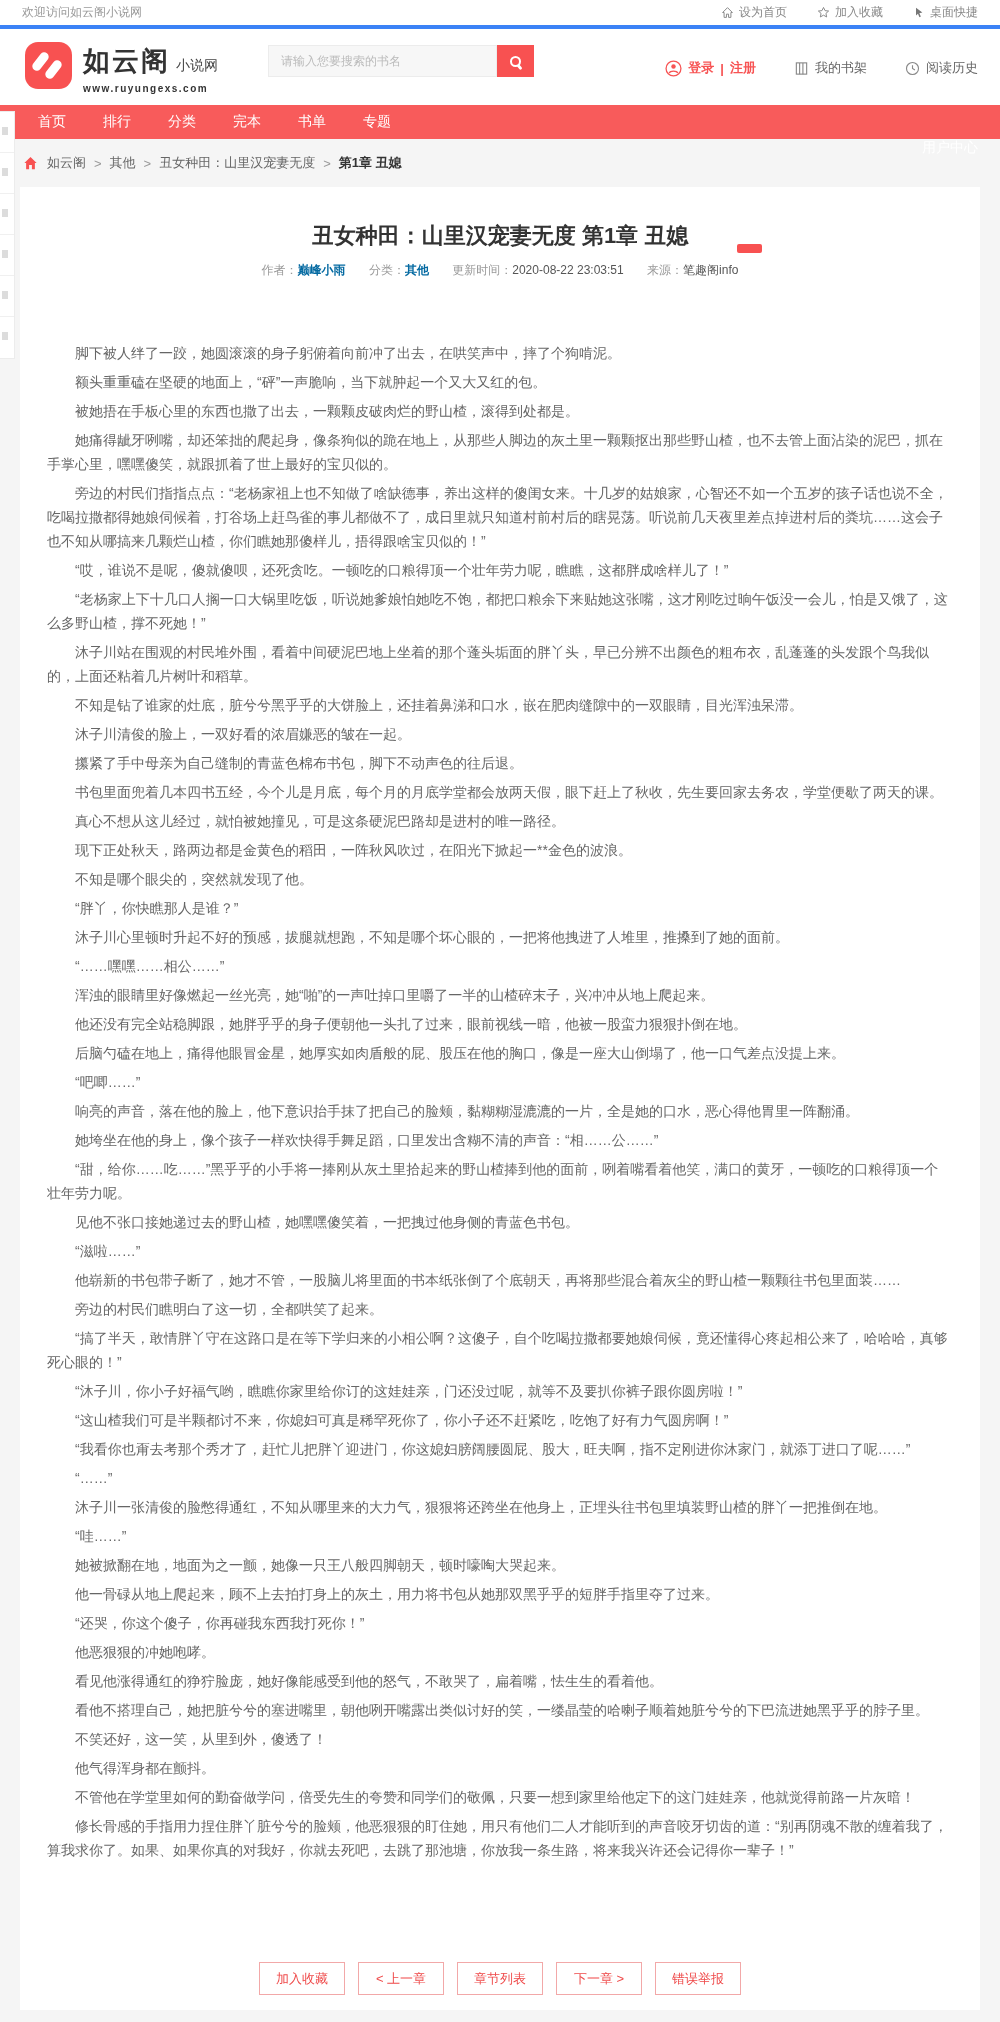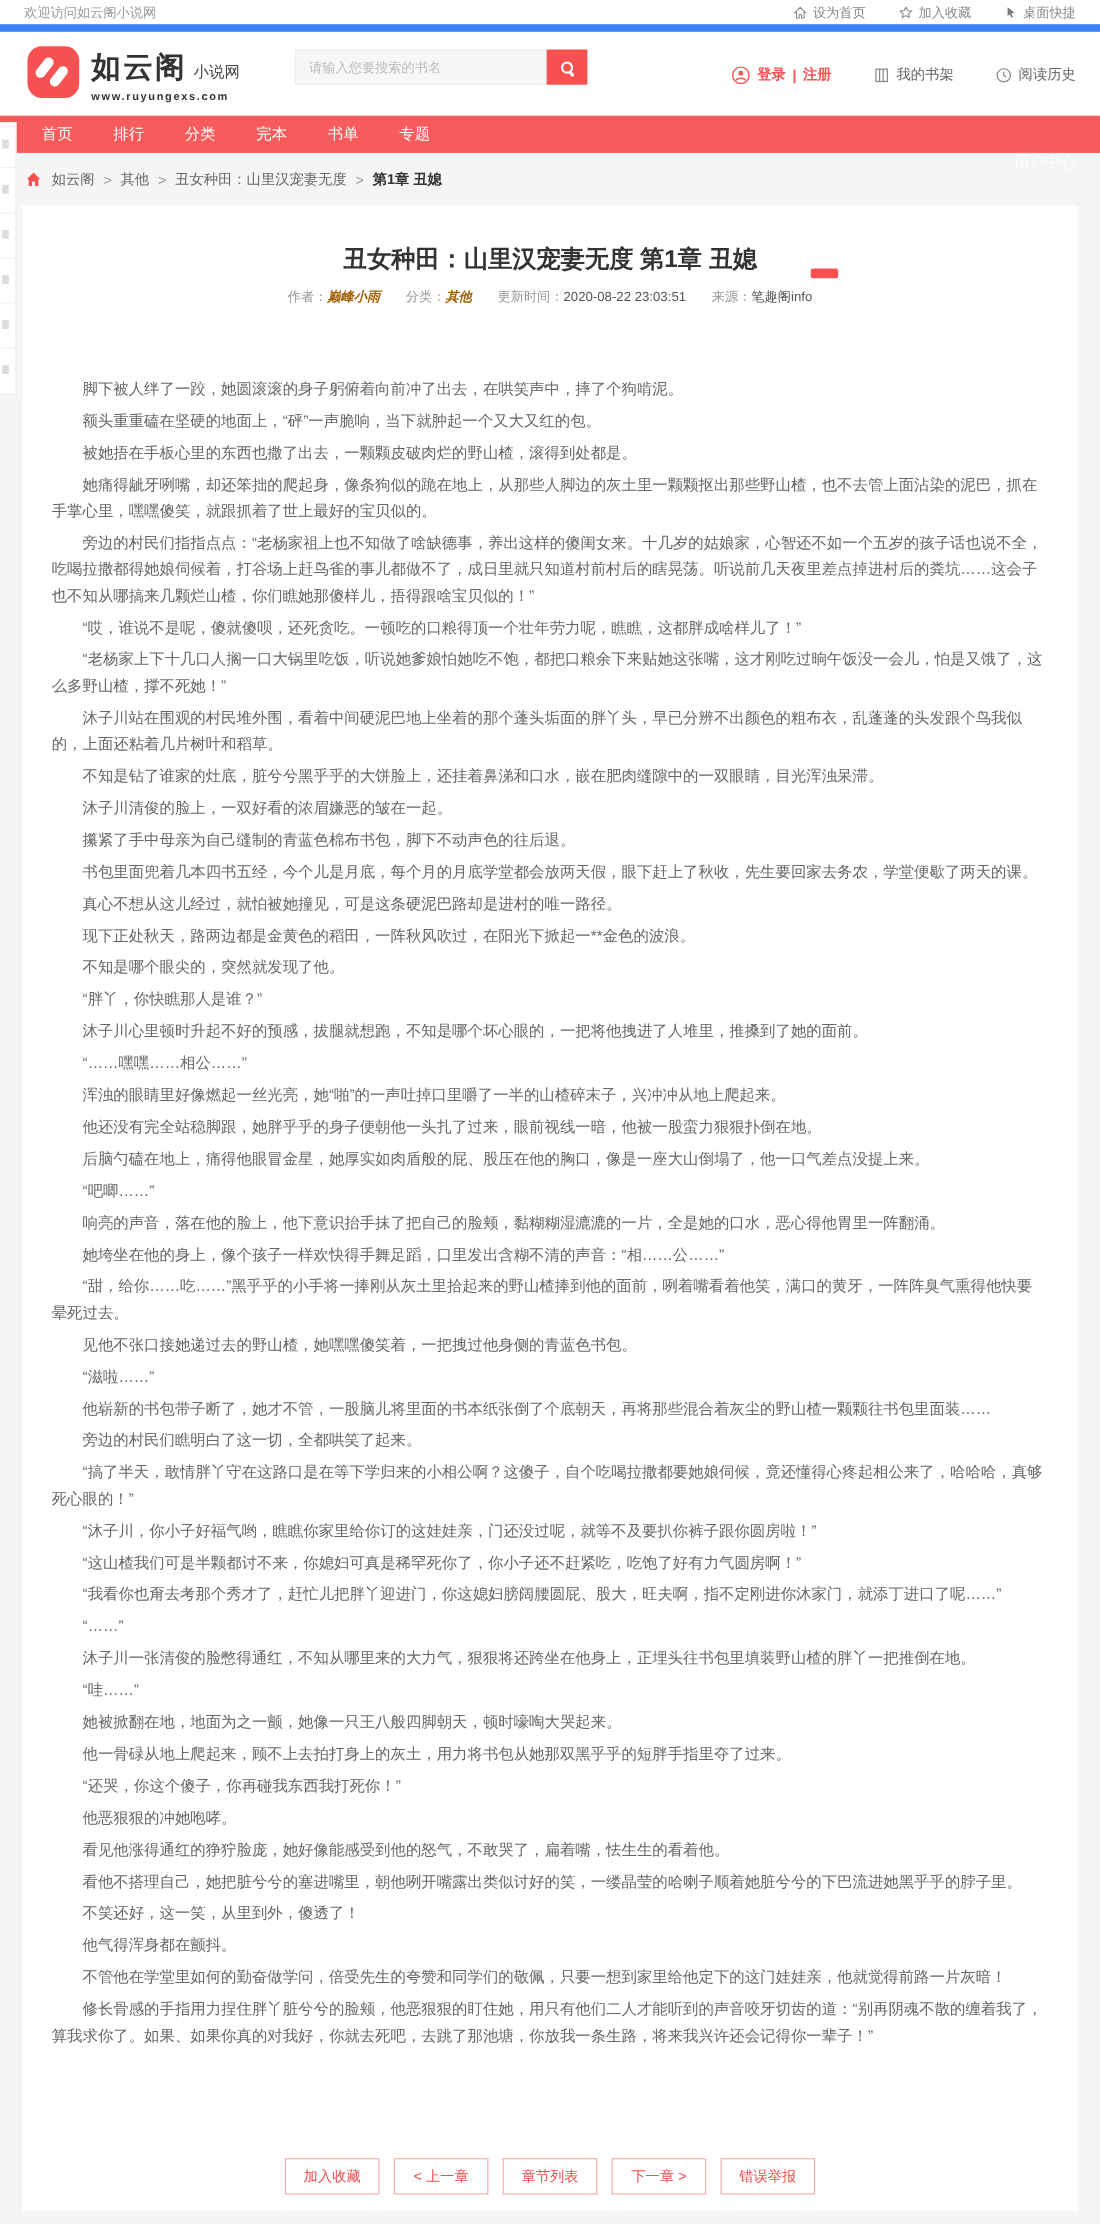--- a/index.html
+++ b/index.html
@@ -3,21 +3,21 @@
 <meta charset="utf-8">
 <style>
   * { box-sizing: border-box; }
   html,body { margin:0; padding:0; }
   body {
     width:1000px; height:2022px; position:relative; overflow:hidden;
     background:#f5f5f5;
     font-family:"Liberation Sans","DejaVu Sans",sans-serif;
   }
   
-  .topbar { height:29px; background:#fff; border-bottom:7px solid #3b82f6;
+  .topbar { height:29px; background:#fff; border-bottom:4px solid #3b82f6;
     display:flex; align-items:center; justify-content:space-between;
     padding:0 22px; font-size:12px; color:#999; }
   .tb-right { display:flex; gap:30px; }
   .tb-link { display:inline-flex; align-items:center; gap:5px; color:#888; cursor:pointer; }
   .tb-link svg { display:block; }
   
   .header { height:76px; background:#fff; position:relative; }
   .logo { position:absolute; left:25px; top:13px; display:flex; cursor:pointer; }
   .logo-mark { width:47px; height:47px; background:#f85151; border-radius:13px; position:relative; overflow:hidden; flex:none; }
   .logo-mark .s1,.logo-mark .s2 { position:absolute; width:9px; height:21px; background:#fff; border-radius:5px; transform:rotate(38deg); }
@@ -52,21 +52,21 @@
   .crumbs svg { display:block; margin-right:1px; }
   .crumb { cursor:pointer; }
   .crumb-sep { color:#999; }
   .crumb.last { color:#333; font-weight:bold; cursor:default; }
   
   .card { position:relative; margin:0 20px; background:#fff; height:1823px; }
   .article-title { padding-top:34px; text-align:center; font-size:22px; font-weight:bold; color:#333; }
   .article-meta { margin-top:11px; text-align:center; font-size:12px; color:#999; }
   .article-meta .m { margin:0 10px; white-space:nowrap; }
   .article-meta .v { color:#555; }
-  .article-meta .v.b { font-weight:bold; color:#a16207;font-style:italic; }
+  .article-meta .v.b { font-weight:bold; color:#0369a1; }
   .red-dash { position:absolute; left:717px; top:57px; width:25px; height:9px;
     background:#f85151; border-radius:2px; }
   .content { padding:0 28px 0 27px; margin-top:62px; }
   .content p { margin:0 0 5px; font-size:14px; line-height:24px; color:#666; text-indent:2em; }
   
   .chapter-btns { position:absolute; left:0; right:0; bottom:15px;
     display:flex; justify-content:center; gap:13px; }
   .chapter-btns button { min-width:86px; height:33px; background:#fff;
     border:1px solid #f2a8a8; color:#ef4b4b; font-size:13px; padding:0 13px;
     cursor:pointer; font-family:inherit; }
@@ -207,21 +207,21 @@
       <p>不知是哪个眼尖的，突然就发现了他。</p>
       <p>“胖丫，你快瞧那人是谁？”</p>
       <p>沐子川心里顿时升起不好的预感，拔腿就想跑，不知是哪个坏心眼的，一把将他拽进了人堆里，推搡到了她的面前。</p>
       <p>“……嘿嘿……相公……”</p>
       <p>浑浊的眼睛里好像燃起一丝光亮，她“啪”的一声吐掉口里嚼了一半的山楂碎末子，兴冲冲从地上爬起来。</p>
       <p>他还没有完全站稳脚跟，她胖乎乎的身子便朝他一头扎了过来，眼前视线一暗，他被一股蛮力狠狠扑倒在地。</p>
       <p>后脑勺磕在地上，痛得他眼冒金星，她厚实如肉盾般的屁、股压在他的胸口，像是一座大山倒塌了，他一口气差点没提上来。</p>
       <p>“吧唧……”</p>
       <p>响亮的声音，落在他的脸上，他下意识抬手抹了把自己的脸颊，黏糊糊湿漉漉的一片，全是她的口水，恶心得他胃里一阵翻涌。</p>
       <p>她垮坐在他的身上，像个孩子一样欢快得手舞足蹈，口里发出含糊不清的声音：“相……公……”</p>
-      <p>“甜，给你……吃……”黑乎乎的小手将一捧刚从灰土里拾起来的野山楂捧到他的面前，咧着嘴看着他笑，满口的黄牙，一阵阵臭气熏得他快要晕死过去。</p>
+      <p>“甜，给你……吃……”黑乎乎的小手将一捧刚从灰土里拾起来的野山楂捧到他的面前，咧着嘴看着他笑，满口的黄牙，一顿吃的口粮得顶一个壮年劳力呢。</p>
       <p>见他不张口接她递过去的野山楂，她嘿嘿傻笑着，一把拽过他身侧的青蓝色书包。</p>
       <p>“滋啦……”</p>
       <p>他崭新的书包带子断了，她才不管，一股脑儿将里面的书本纸张倒了个底朝天，再将那些混合着灰尘的野山楂一颗颗往书包里面装……</p>
       <p>旁边的村民们瞧明白了这一切，全都哄笑了起来。</p>
       <p>“搞了半天，敢情胖丫守在这路口是在等下学归来的小相公啊？这傻子，自个吃喝拉撒都要她娘伺候，竟还懂得心疼起相公来了，哈哈哈，真够死心眼的！”</p>
       <p>“沐子川，你小子好福气哟，瞧瞧你家里给你订的这娃娃亲，门还没过呢，就等不及要扒你裤子跟你圆房啦！”</p>
       <p>“这山楂我们可是半颗都讨不来，你媳妇可真是稀罕死你了，你小子还不赶紧吃，吃饱了好有力气圆房啊！”</p>
       <p>“我看你也甭去考那个秀才了，赶忙儿把胖丫迎进门，你这媳妇膀阔腰圆屁、股大，旺夫啊，指不定刚进你沐家门，就添丁进口了呢……”</p>
       <p>“……”</p>
       <p>沐子川一张清俊的脸憋得通红，不知从哪里来的大力气，狠狠将还跨坐在他身上，正埋头往书包里填装野山楂的胖丫一把推倒在地。</p>

